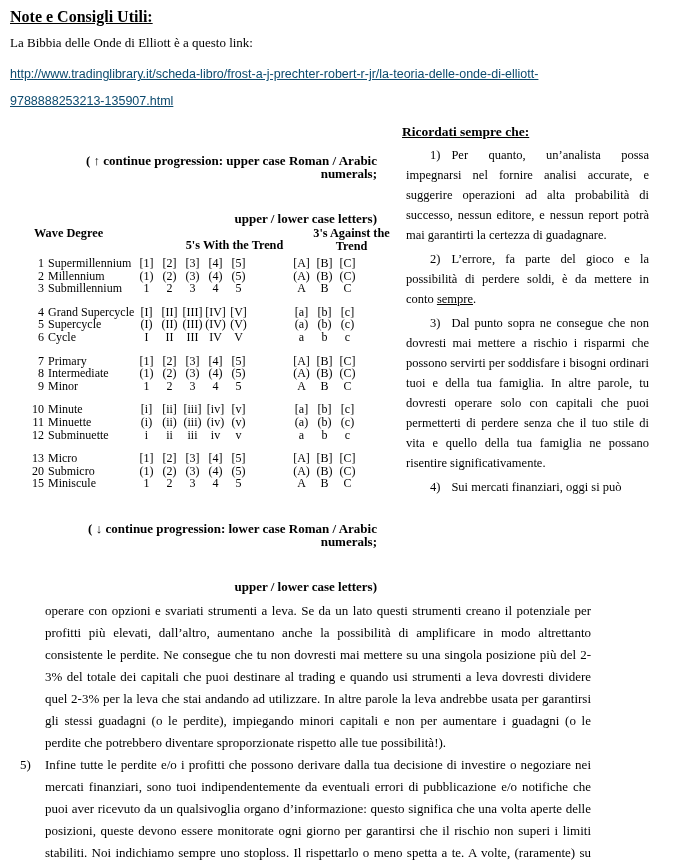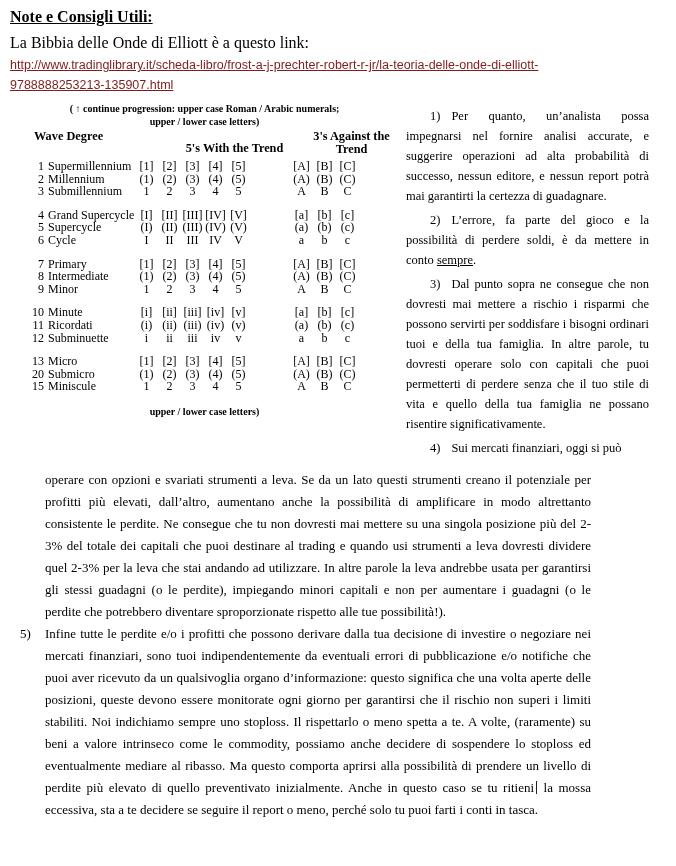--- a/index.html
+++ b/index.html
@@ -10,40 +10,40 @@
     color: #000000;
     font-family: "Liberation Serif", "DejaVu Serif", serif;
   }
   .page { position: relative; width: 600px; height: 866px; padding: 7px 8px 0 10px; box-sizing: border-box; }
 
   
   .doc-title {
     font-size: 16px; font-weight: bold; text-decoration: underline;
     margin: 0 0 5px 0; line-height: 20px;
   }
-  .intro-line { font-size: 16px; margin: 0; line-height: 21px; }
+  .intro-line { font-size: 13px; margin: 0; line-height: 21px; }
   .book-link {
     display: block;
     font-family: "Liberation Sans", "DejaVu Sans", sans-serif;
-    font-size: 12.5px; line-height: 20px;
-    color: #7f1d1d; text-decoration: underline;
+    font-size: 12.5px; line-height: 27px;
+    color: #0c4a6e; text-decoration: underline;
     max-width: 655px; overflow-wrap: break-word; word-wrap: break-word;
-    margin: 2px 0 0 0;
+    margin: 8px 0 0 0;
   }
   .nomen-para {
     font-size: 13px; line-height: 23px; text-align: justify;
     margin: 17px 0 0 0;
   }
 
   
   .middle { display: flex; align-items: flex-start; margin-top: 7px; }
 
   .wave-table { width: 345px; margin-left: 22px; flex: none; font-size: 12px; }
   .tbl-title { text-align: center; font-weight: bold; font-size: 12.5px; line-height: 14px; }
-  .tbl-note  { text-align: center; font-weight: bold; font-size: 10px; line-height: 13px; }
+  .tbl-note  { text-align: right; font-weight: bold; font-size: 13px; line-height: 13px; margin-top: 32px; }
   .tbl-head { position: relative; height: 28px; margin-top: 2px; font-weight: bold; font-size: 12.3px; line-height: 13px; }
   .h-degree  { position: absolute; left: 2px;    top: 0; width: 160px; text-align: left; }
   .h-trend   { position: absolute; left: 125px; top: 12px; width: 155px; text-align: center; }
   .h-against { position: absolute; left: 262px; top: 0; width: 115px; text-align: center; }
   .h-against span { display: block; }
 
   .tbl-group { margin-top: 11px; }
   .tbl-group:first-child { margin-top: 2px; }
   .tbl-row { display: grid; grid-template-columns: 12px 91px 115px 40px 69px; line-height: 12.6px; }
   .c-num  { text-align: right; }
@@ -277,21 +277,21 @@
               </span>
               <span class="c-gap"></span>
               <span class="c-against">
                 <span class="sym">[a]</span>
                 <span class="sym">[b]</span>
                 <span class="sym">[c]</span>
               </span>
             </div>
             <div class="tbl-row">
               <span class="c-num">11</span>
-              <span class="c-name">Ricordati</span>
+              <span class="c-name">Minuette</span>
               <span class="c-trend">
                 <span class="sym">(i)</span>
                 <span class="sym">(ii)</span>
                 <span class="sym">(iii)</span>
                 <span class="sym">(iv)</span>
                 <span class="sym">(v)</span>
               </span>
               <span class="c-gap"></span>
               <span class="c-against">
                 <span class="sym">(a)</span>
@@ -366,25 +366,27 @@
               <span class="c-against">
                 <span class="sym">A</span>
                 <span class="sym">B</span>
                 <span class="sym">C</span>
               </span>
             </div>
           </div>
         </div>
 
       <div class="tbl-footer">
+        <div class="tbl-note">( ↓ continue progression: lower case Roman / Arabic numerals;</div>
         <div class="tbl-note">upper / lower case letters)</div>
       </div>
     </div>
 
     <div class="right-col">
+      <h2 class="reminders-heading">Ricordati sempre che:</h2>
 
       <p class="reminder-item"><span class="item-num">1)</span><span>Per quanto, un’analista possa impegnarsi nel fornire analisi accurate, e suggerire operazioni ad alta probabilità di successo, nessun editore, e nessun report potrà mai garantirti la certezza di guadagnare.</span></p>
 
       <p class="reminder-item"><span class="item-num">2)</span><span>L’errore, fa parte del gioco e la possibilità di perdere soldi, è da mettere in conto </span><span class="u">sempre</span><span>.</span></p>
 
       <p class="reminder-item"><span class="item-num">3)</span><span>Dal punto sopra ne consegue che non dovresti mai mettere a rischio i risparmi che possono servirti per soddisfare i bisogni ordinari tuoi e della tua famiglia. In altre parole, tu dovresti operare solo con capitali che puoi permetterti di perdere senza che il tuo stile di vita e quello della tua famiglia ne possano risentire significativamente.</span></p>
 
       <p class="reminder-item"><span class="item-num">4)</span><span>Sui mercati finanziari, oggi si può</span></p>
     </div>
   </div>

